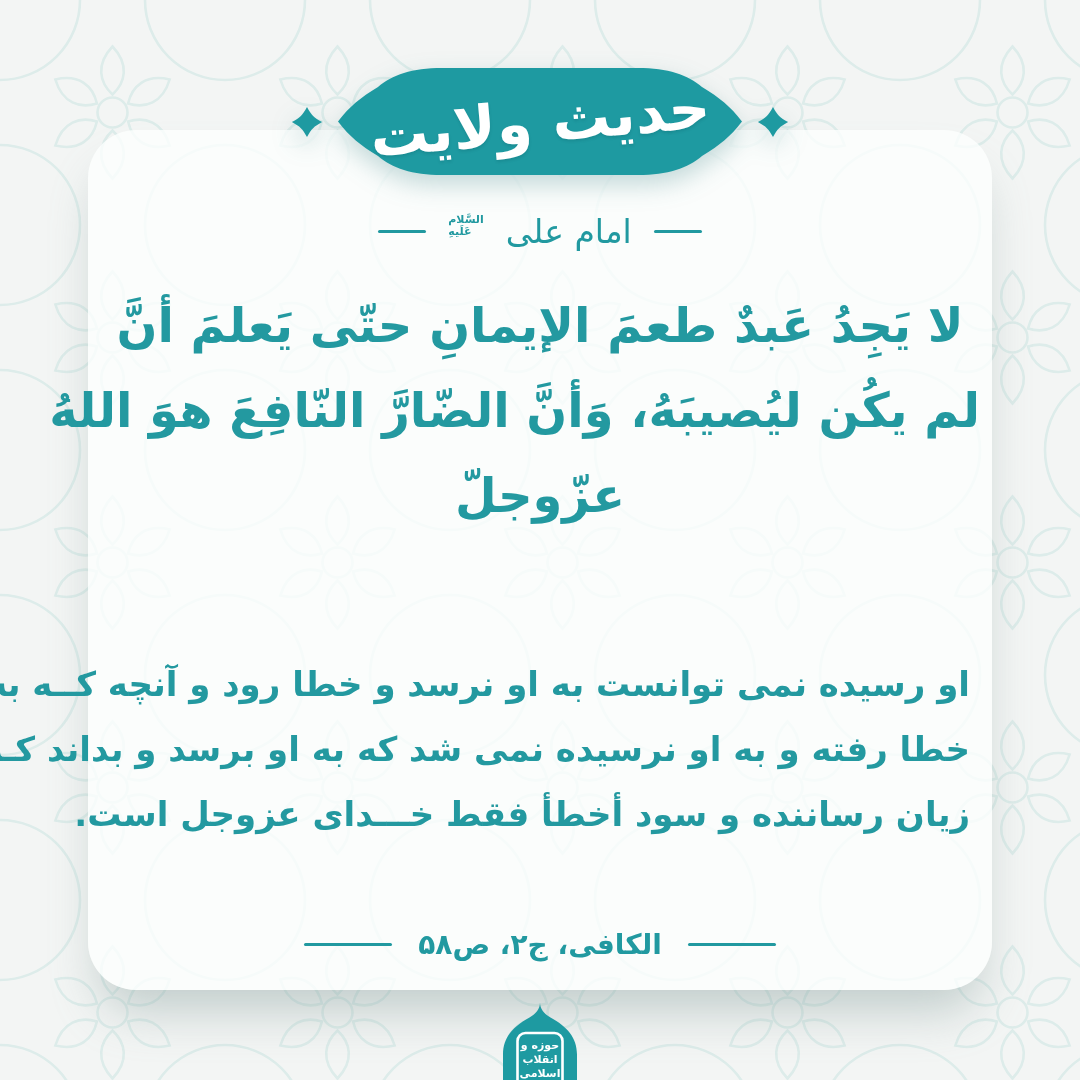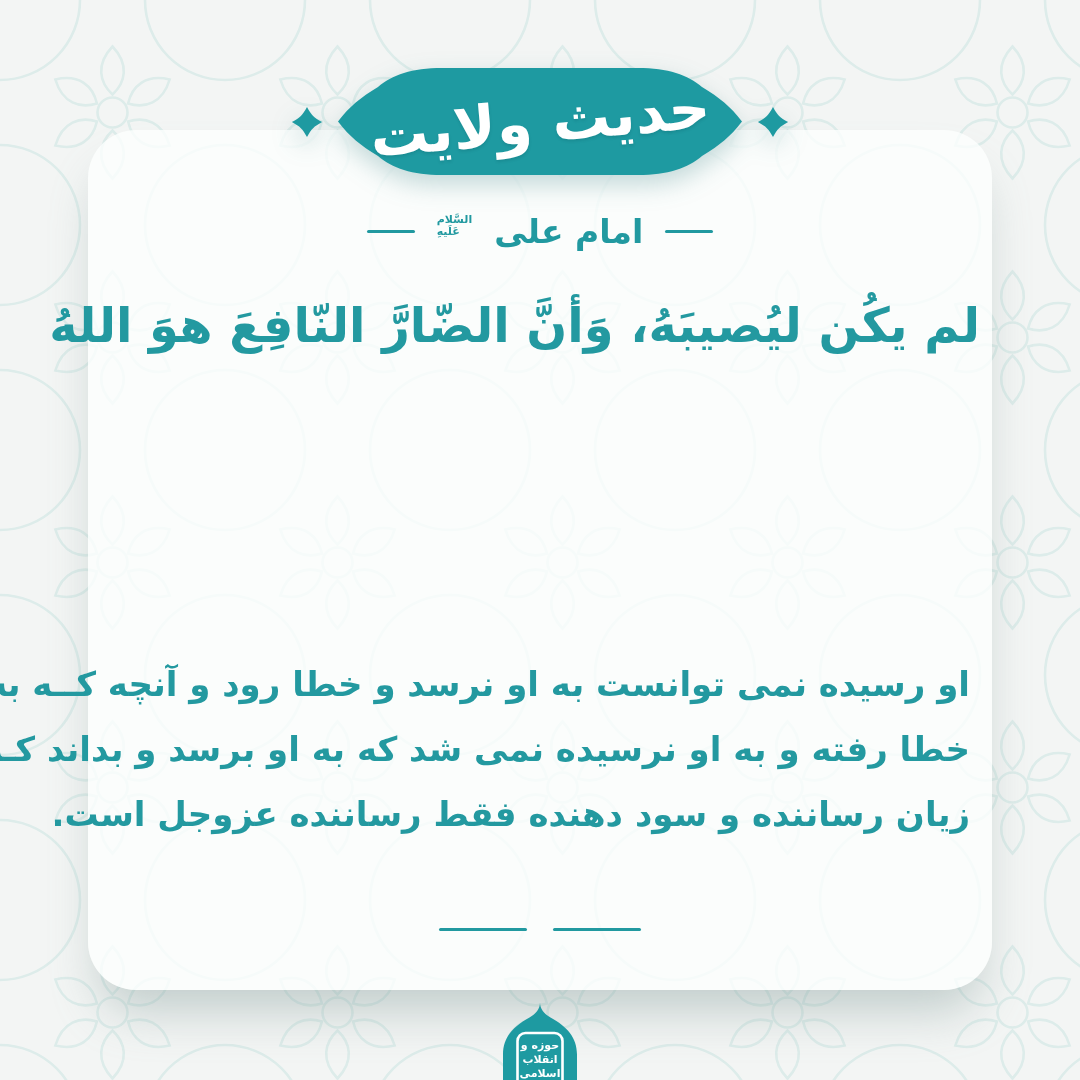--- a/index.html
+++ b/index.html
@@ -31,21 +31,21 @@
   }
   .side-diamond{position:absolute;top:50%;width:34px;height:34px;margin-top:-17px;}
   .side-diamond.left{left:-40px;}
   .side-diamond.right{right:-40px;}
   
   .attribution{
     position:absolute;left:88px;top:212px;width:904px;z-index:2;
     display:flex;align-items:center;justify-content:center;gap:22px;direction:rtl;
   }
   .attr-line{width:48px;height:3px;background:#2199a0;border-radius:2px;}
-  .attr-name{color:#2199a0;font-size:33px;font-weight:bold;direction:rtl;}
+  .attr-name{color:#2199a0;font-size:33px;font-weight:normal;direction:rtl;}
   .honorific{
     display:inline-flex;flex-direction:column;align-items:flex-end;justify-content:center;
     color:#2199a0;font-size:11px;font-weight:bold;line-height:1.05;direction:rtl;
     transform:translateY(-6px);
   }
   
   .arabic-block{
     position:absolute;left:100px;top:283px;width:880px;z-index:2;
     text-align:center;direction:rtl;
   }
@@ -129,31 +129,34 @@
   <span class="attr-line"></span>
   <span class="attr-name">امام علی</span>
   <span class="honorific">
     <span>السَّلام</span>
     <span>عَلَیهِ</span>
   </span>
   <span class="attr-line"></span>
 </div>
 
 <div class="arabic-block">
+  <div class="ar-line">لا یَجِدُ عَبدٌ طعمَ الإیمانِ حتّی یَعلمَ أنَّ</div>
   <div class="ar-line">لم یکُن لیُصیبَهُ، وَأنَّ الضّارَّ النّافِعَ هوَ اللهُ</div>
+  <div class="ar-line">عزّوجلّ</div>
 </div>
 
 <div class="persian-block">
   <div class="fa-line">او رسیده نمی توانست به او نرسد و خطا رود و آنچه کــه به</div>
   <div class="fa-line">خطا رفته و به او نرسیده نمی شد که به او برسد و بداند کـه</div>
-  <div class="fa-line">زیان رساننده و سود دهنده فقط رساننده عزوجل است.</div>
+  <div class="fa-line">زیان رساننده و سود أخطأ فقط خـــدای عزوجل است.</div>
 </div>
 
 <div class="source-row">
   <span class="src-line"></span>
+  <span class="src-text">الکافی، ج۲، ص۵۸</span>
   <span class="src-line"></span>
 </div>
 
 <div class="logo">
   <svg width="88" height="96" viewBox="0 0 88 96" aria-hidden="true">
     <path fill="#1e9aa1" d="M44 0.5
       C44 7 40 11.5 33.5 15.5
       C17 24.5 7 35.5 7 52.5
       L7 96 L81 96 L81 52.5
       C81 35.5 71 24.5 54.5 15.5

